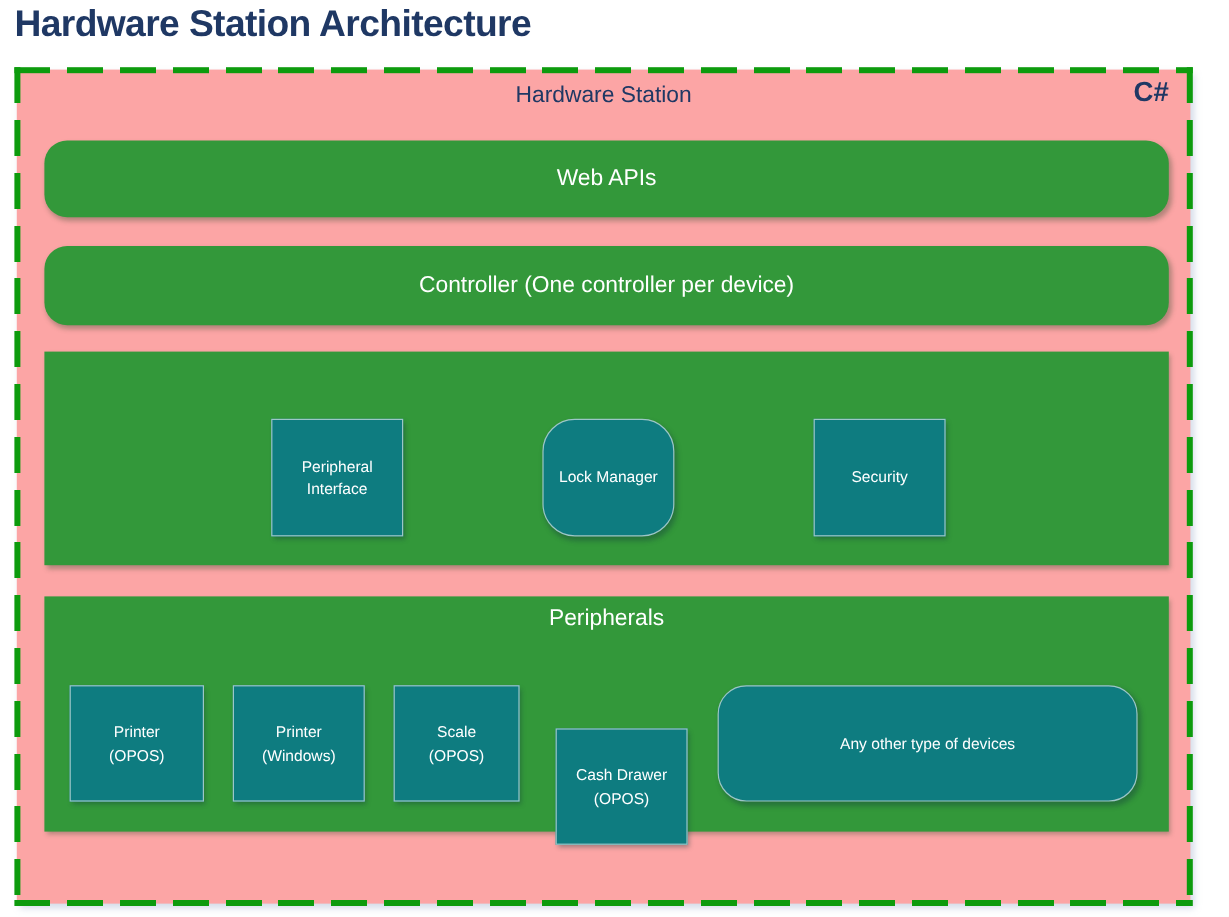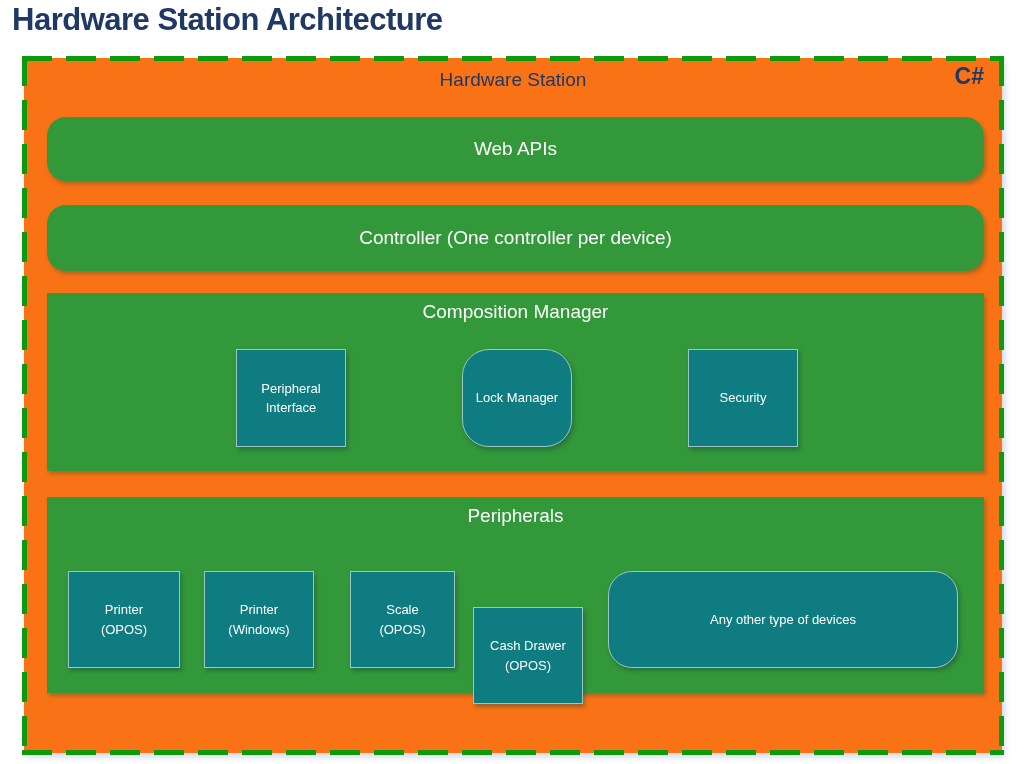--- a/index.html
+++ b/index.html
@@ -15,25 +15,25 @@
     position: absolute;
     left: 12px;
     top: 2px;
     font-size: 31px;
     font-weight: 600;
     color: #1f3864;
     letter-spacing: -0.5px;
   }
   .station {
     position: absolute;
-    left: 24px;
+    left: 14px;
     top: 58px;
     width: 978px;
     height: 695px;
-    background: #f97316;
+    background: #fca5a5;
     box-shadow: 3px 4px 6px rgba(130, 150, 190, 0.35);
   }
   
   .dash { position: absolute; background-repeat: repeat; }
   .dash-h {
     left: -2px; right: -2px; height: 5px;
     background-image: repeating-linear-gradient(90deg, #0d9b0d 0 30px, transparent 30px 44px);
   }
   .dash-v {
     top: -2px; bottom: -2px; width: 5px;
@@ -104,21 +104,21 @@
     white-space: pre-line;
     box-sizing: border-box;
   }
   .comp-module { top: 56px; width: 110px; height: 98px; }
   .comp-0 { left: 189px; }
   .comp-1 { left: 415px; border-radius: 27px; }
   .comp-2 { left: 641px; }
   .peri-module { top: 74px; height: 97px; }
   .peri-0 { left: 21px;  width: 112px; }
   .peri-1 { left: 157px; width: 110px; }
-  .peri-2 { left: 291px; width: 105px; margin-left: 12px; }
+  .peri-2 { left: 291px; width: 105px; }
   .peri-3 { left: 426px; width: 110px; margin-top: 36px; }
   .peri-4 { left: 561px; width: 350px; border-radius: 24px; }
 </style>
 </head>
 <body>
 
 <div class="canvas">
 
   <div class="diagram-title">Hardware Station Architecture</div>
 
@@ -131,21 +131,20 @@
 
     <div class="station-label">Hardware Station</div>
 
     <div class="lang-tag">C#</div>
 
     <div class="layer layer-bar layer-webapis">Web APIs</div>
 
     <div class="layer layer-bar layer-controller">Controller (One controller per device)</div>
 
     <div class="layer layer-composition">
-      <div class="layer-title">Composition Manager</div>
       <div class="module comp-module comp-0">Peripheral
 Interface</div>
       <div class="module comp-module comp-1">Lock Manager</div>
       <div class="module comp-module comp-2">Security</div>
     </div>
 
     <div class="layer layer-peripherals">
       <div class="layer-title">Peripherals</div>
       <div class="module peri-module peri-0">Printer
 (OPOS)</div>

